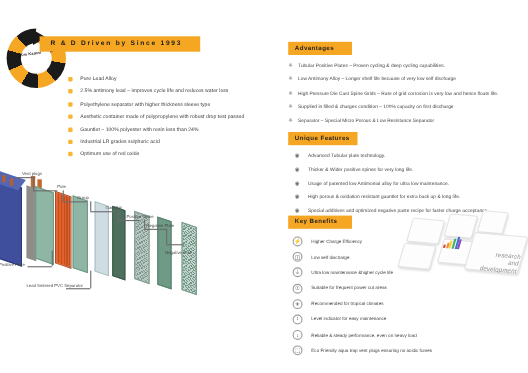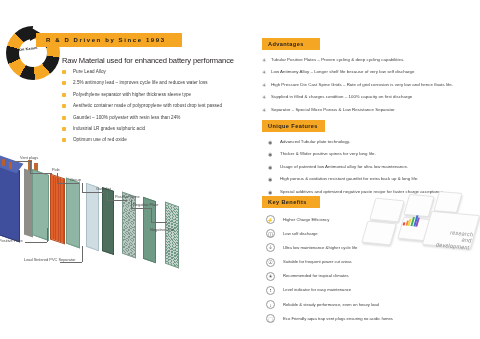--- a/index.html
+++ b/index.html
@@ -112,21 +112,20 @@
       <div class="logo-hole"></div>
       <div class="logo-notch"></div>
       <div class="logo-text">Km Kamni</div>
     </div>
 
     <div class="banner-tail"></div>
     <div class="banner">
       <span>R &amp; D Driven by Since 1993</span>
     </div>
 
-    <div class="rm-head">Raw Material used for enhanced battery performance</div>
 
     <div class="rm-list">
       <div class="rm-item">
         <span class="rm-dot"></span>
         <span class="rm-txt">Pure Lead Alloy</span>
       </div>
       <div class="rm-item">
         <span class="rm-dot"></span>
         <span class="rm-txt">2.5% antimony lead – improves cycle life and reduces water loss</span>
       </div>

